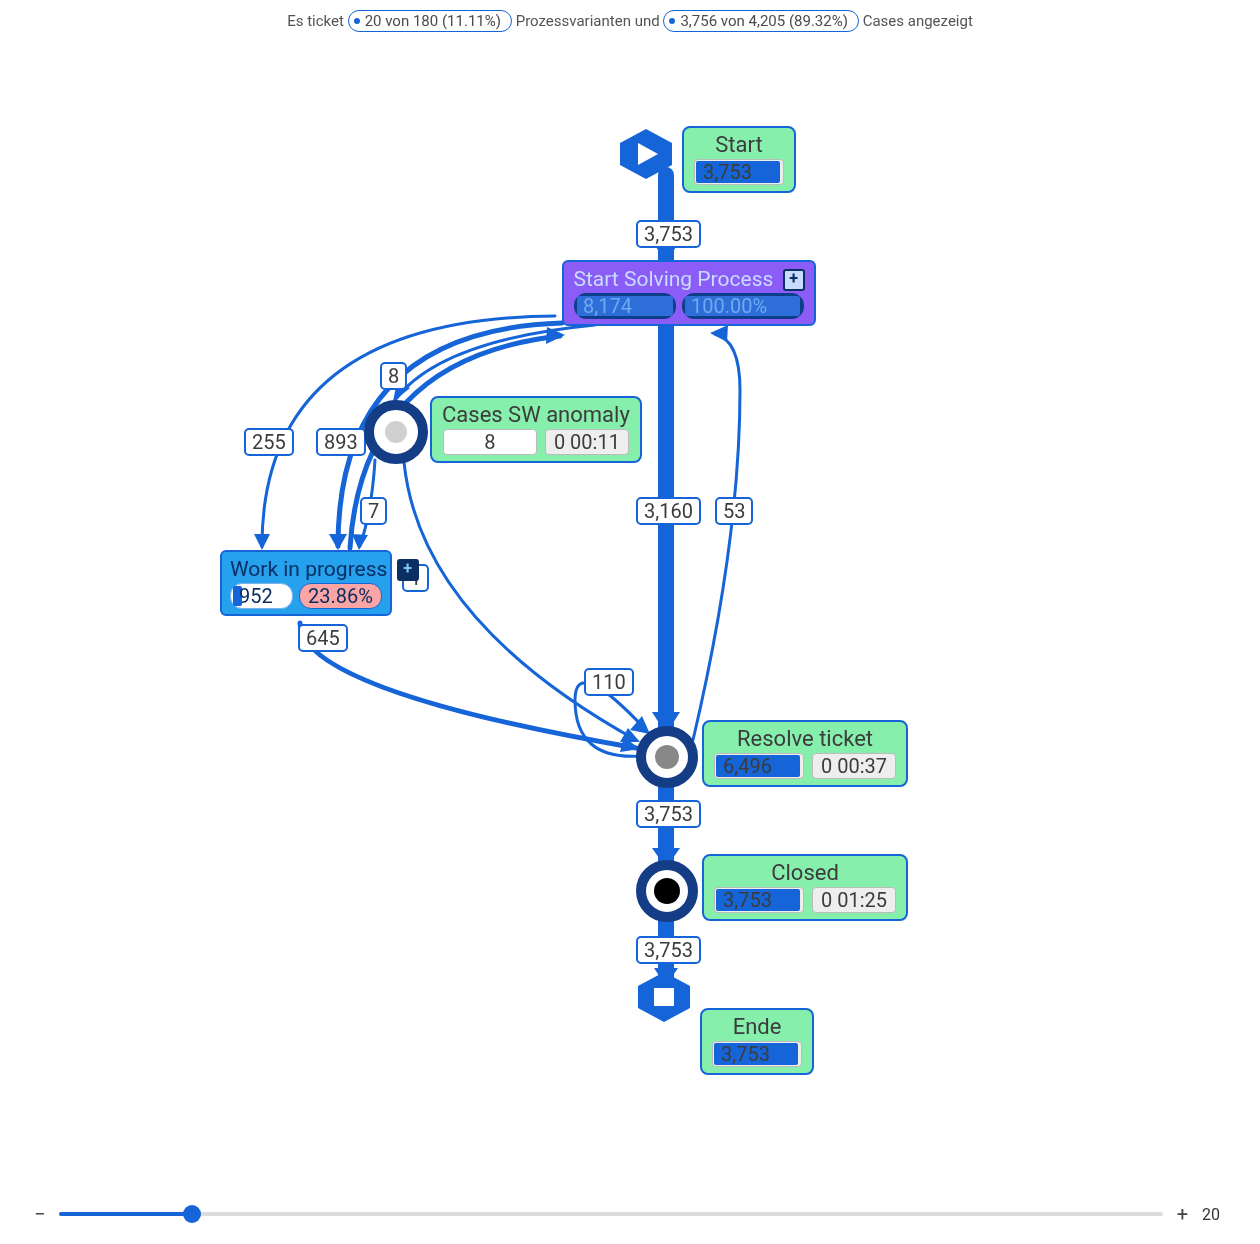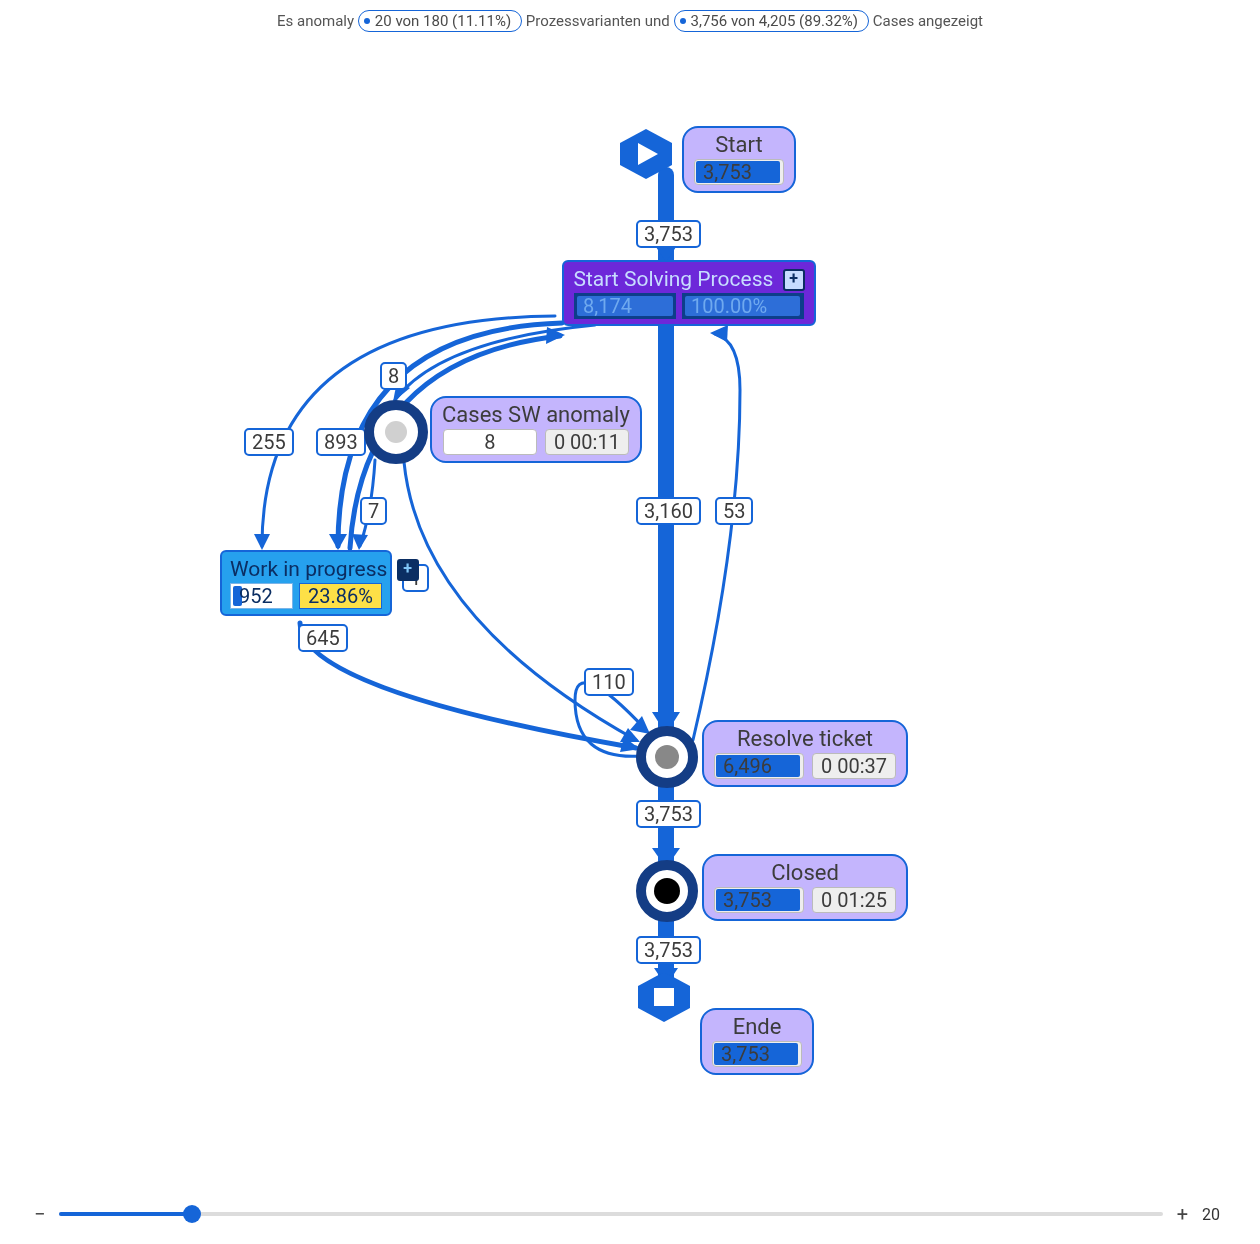--- a/index.html
+++ b/index.html
@@ -8,50 +8,50 @@
   .pill::before{content:"";position:absolute;left:5px;top:50%;transform:translateY(-50%);width:6px;height:6px;border-radius:50%;background:#1565d8}
   .canvas{position:absolute;left:0;top:40px;width:1260px;height:1100px}
   svg.edges{position:absolute;left:0;top:0;width:1260px;height:1100px;pointer-events:none}
   .edge{fill:none;stroke:#1565d8;stroke-linecap:round;stroke-linejoin:round}
   .edge.thin{stroke-width:3}
   .edge.med{stroke-width:5}
   .edge.vthick{stroke-width:16}
   .arrowhead{fill:#1565d8}
   .elabel{position:absolute;background:#fff;border:2px solid #1565d8;border-radius:5px;padding:0 6px;font-size:20px;color:#3c3c3c;line-height:24px}
   .node-rect{position:absolute;background:#26a1ee;border:2px solid #1565d8;border-radius:6px;color:#0b2e63;padding:5px 8px;box-sizing:border-box}
-  .node-rect.selected{background:#6d28d9;color:#c7dcff}
+  .node-rect.selected{background:#8b5cf6;color:#c7dcff}
   .node-title{font-size:21px;text-align:center;white-space:nowrap}
   .node-rect .plus{display:inline-block;width:18px;height:18px;border:2px solid #0b2e63;background:#0b2e63;color:#c7dcff;font-weight:bold;font-size:16px;line-height:16px;text-align:center;border-radius:3px;vertical-align:2px;margin-left:4px}
   .node-rect.selected .plus{background:#c7dcff;color:#0b2e63}
   .node-stats{display:flex;gap:6px;justify-content:center;margin-top:2px}
-  .node-stat{background:#fff;border:1px solid #7ab4e8;border-radius:0;padding:0 8px;font-size:20px;position:relative;color:#0b2e63}
+  .node-stat{background:#fff;border:1px solid #7ab4e8;border-radius:12px;padding:0 8px;font-size:20px;position:relative;color:#0b2e63}
   .node-rect.selected .node-stat{background:#0d3e8a;color:#6fa9ef;border-color:#0d3e8a}
   .node-stat .bar{position:absolute;left:2px;top:2px;bottom:2px;background:#1565d8;border-radius:2px}
   .node-rect.selected .node-stat .bar{background:#2d6ed8}
   .node-circle{position:absolute;border-radius:50%;border:10px solid #143d85;background:#fff}
   .node-circle .inner{position:absolute;left:50%;top:50%;transform:translate(-50%,-50%);border-radius:50%}
-  .node-label-box{position:absolute;background:#c4b5fd;border:2px solid #1565d8;border-radius:16px;padding:4px 10px 6px 10px}
+  .node-label-box{position:absolute;background:#86efac;border:2px solid #1565d8;border-radius:8px;padding:4px 10px 6px 10px}
   .node-label-box .lbl-title{font-size:22px;color:#3c3c3c;text-align:center}
   .node-label-box .lbl-row{display:flex;gap:8px;justify-content:center;margin-top:2px}
   .lbl-chip{position:relative;background:#eee;border:1px solid #bbb;border-radius:4px;padding:0 8px;font-size:20px;color:#3c3c3c}
   .lbl-chip.white{background:#fff}
   .lbl-chip .bar{position:absolute;left:1px;top:1px;bottom:1px;background:#1565d8;border-radius:2px}
   .footer{position:absolute;left:0;bottom:0;width:1260px;height:60px;display:flex;align-items:center;padding:0 34px;box-sizing:border-box;gap:14px}
   .minus-icon,.plus-icon{font-size:20px;color:#444;user-select:none;cursor:pointer}
   .slider{position:relative;height:4px;background:#dcdcdc;border-radius:4px;flex:1}
   .slider .fill{position:absolute;left:0;top:0;bottom:0;width:12%;background:#1565d8;border-radius:4px}
   .slider .knob{position:absolute;top:50%;left:12%;transform:translate(-50%,-50%);width:18px;height:18px;border-radius:50%;background:#1565d8}
   .slider-val{font-size:16px;color:#333;min-width:24px}
   .hex{position:absolute}
 </style>
 </head>
 <body>
 
 <div class="header">
-  <span>Es anomaly</span>
+  <span>Es ticket</span>
   <span class="pill">20 von 180 (11.11%)</span>
   <span>Prozessvarianten und</span>
   <span class="pill">3,756 von 4,205 (89.32%)</span>
   <span>Cases angezeigt</span>
 </div>
 
 <div class="canvas">
 
   <svg class="edges">
 
@@ -150,21 +150,21 @@
 
   <div class="node-rect" style="left:220px;top:510px;width:172px">
     <div class="node-title">
       <span>Work in progress</span>
       <span class="plus" style="background:#0b2e63;color:#7fc4f7">+</span>
     </div>
     <div class="node-stats">
       <div class="node-stat" style="width:72px;color:#0b2e63;background:#fff">
         <span class="bar" style="width:14%"></span><span style="position:relative">952</span>
       </div>
-      <div class="node-stat" style="width:90px;background:#fde047;border-color:#1565d8;color:#0b2e63">23.86%</div>
+      <div class="node-stat" style="width:90px;background:#fca5a5;border-color:#1565d8;color:#0b2e63">23.86%</div>
     </div>
   </div>
 
   <div class="node-circle" style="left:636px;top:686px;width:42px;height:42px">
     <div class="inner" style="width:24px;height:24px;background:#888"></div>
   </div>
   <div class="node-label-box" style="left:702px;top:680px">
     <div class="lbl-title">Resolve ticket</div>
     <div class="lbl-row">
       <div class="lbl-chip" style="width:72px">

